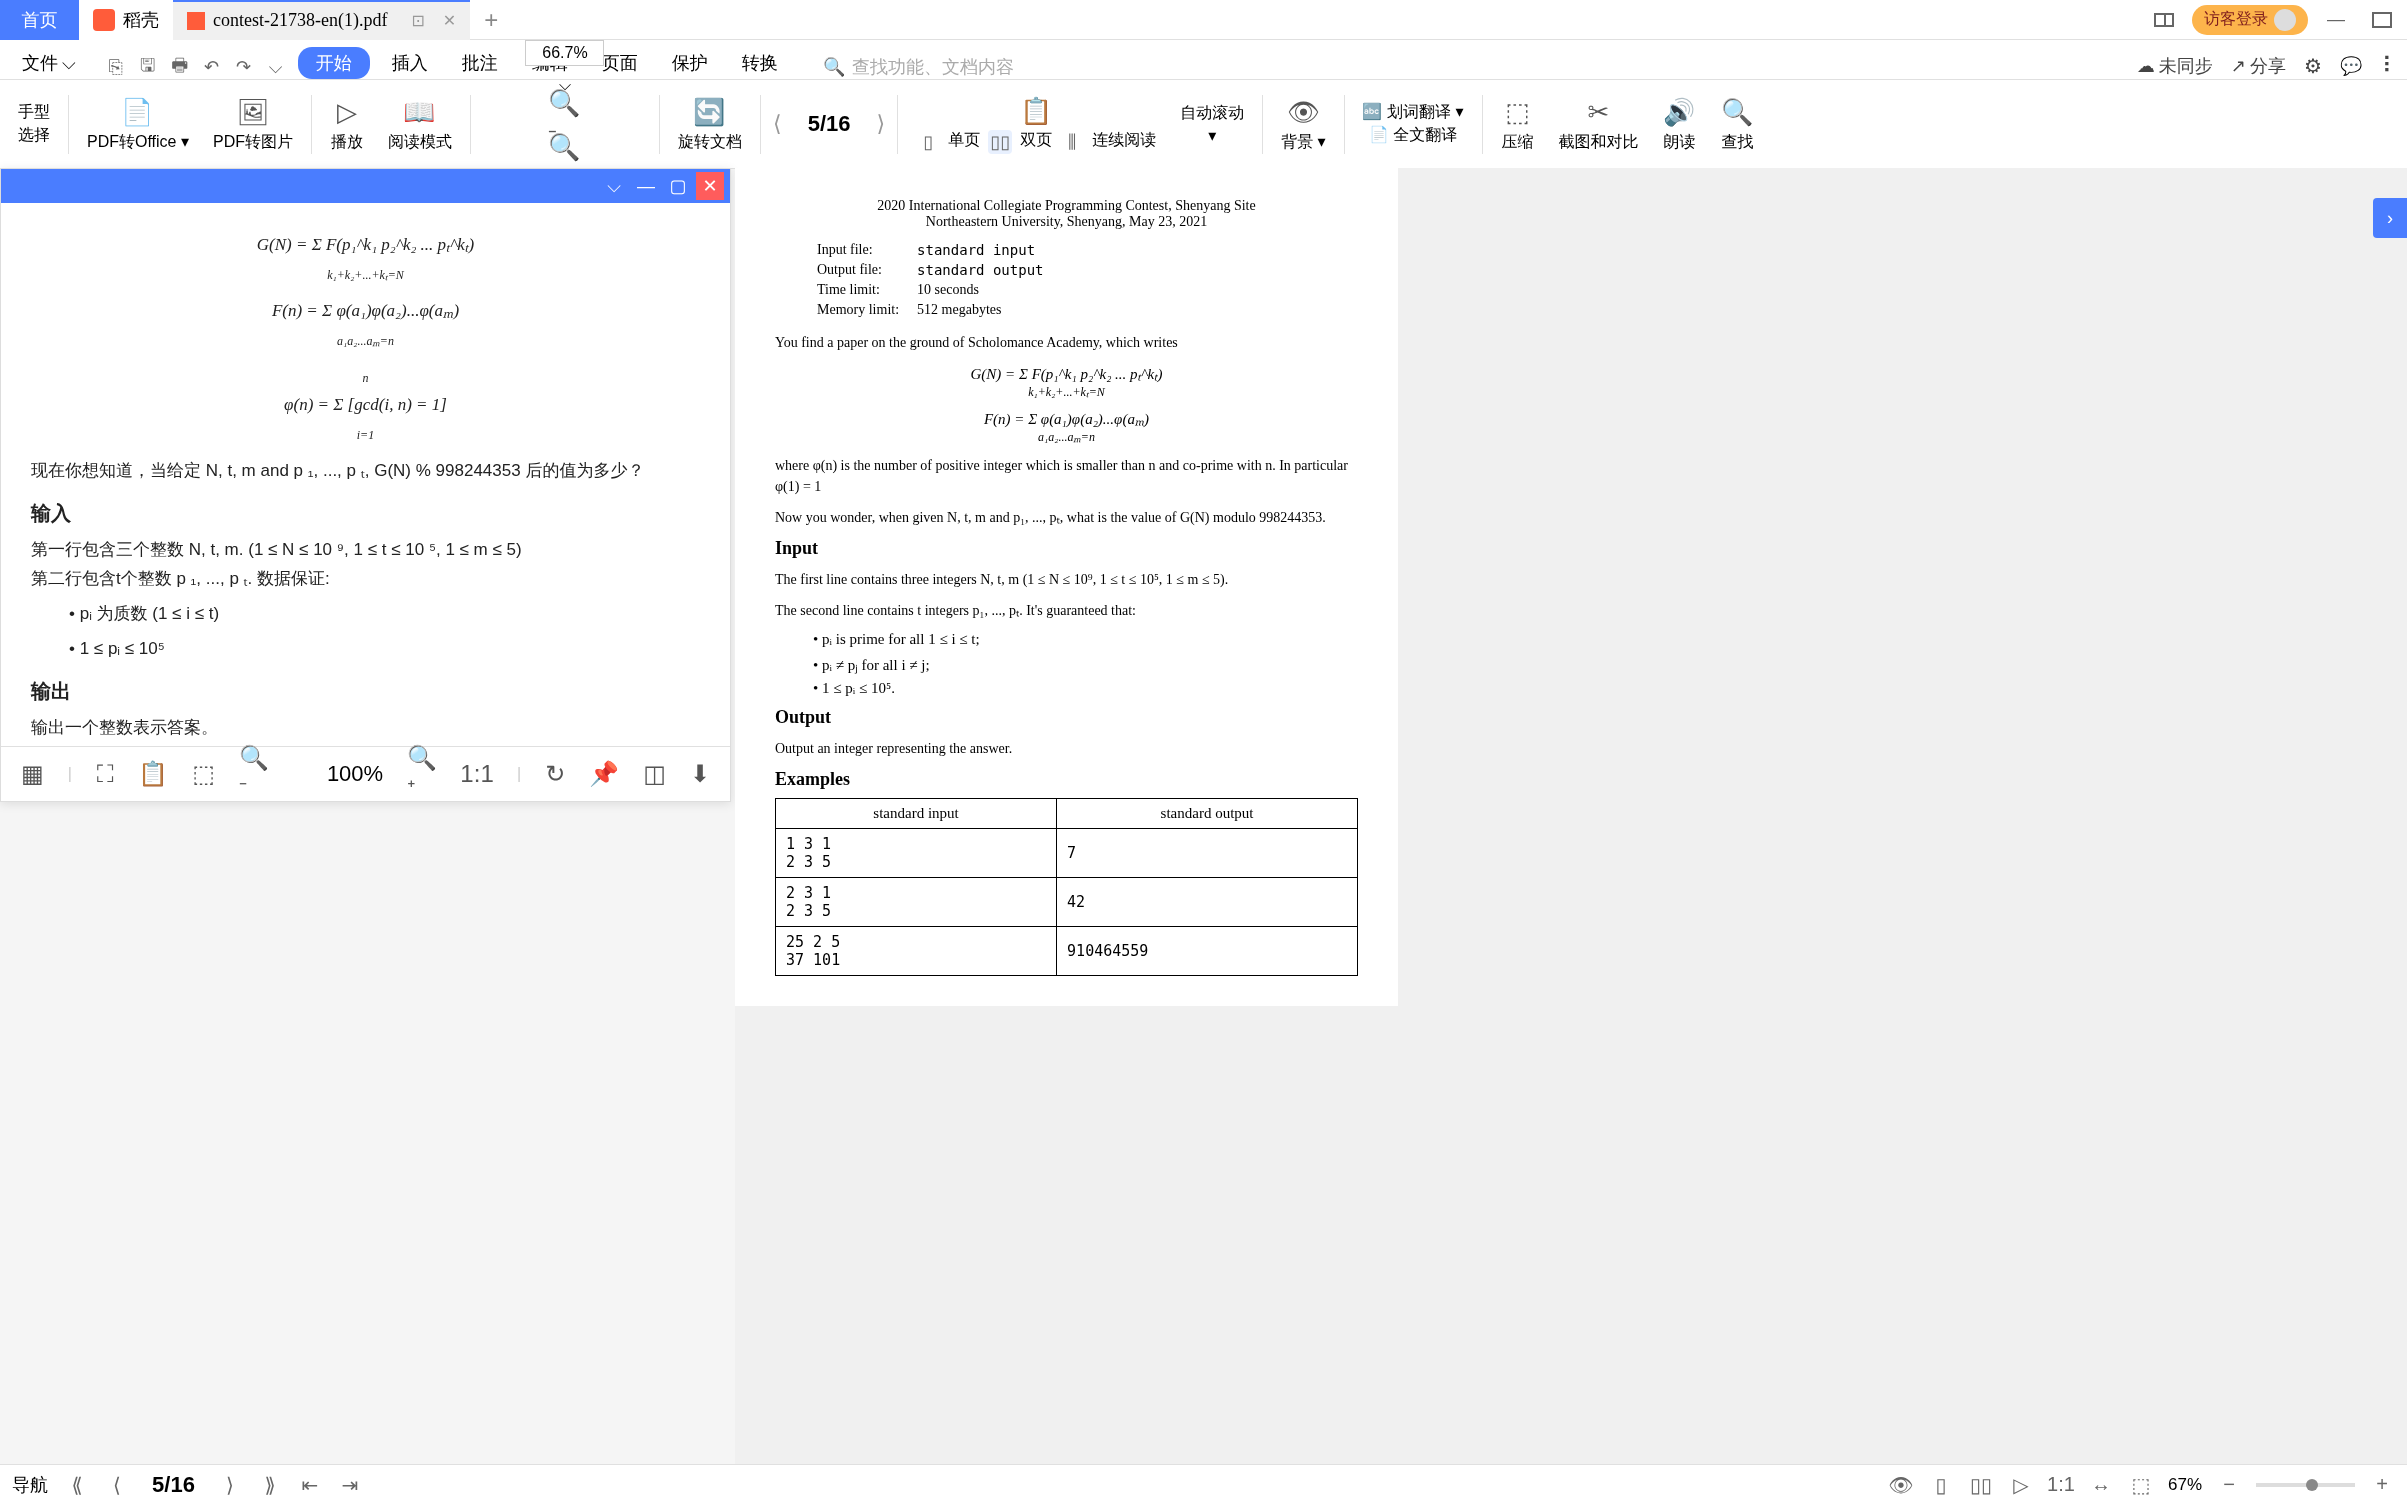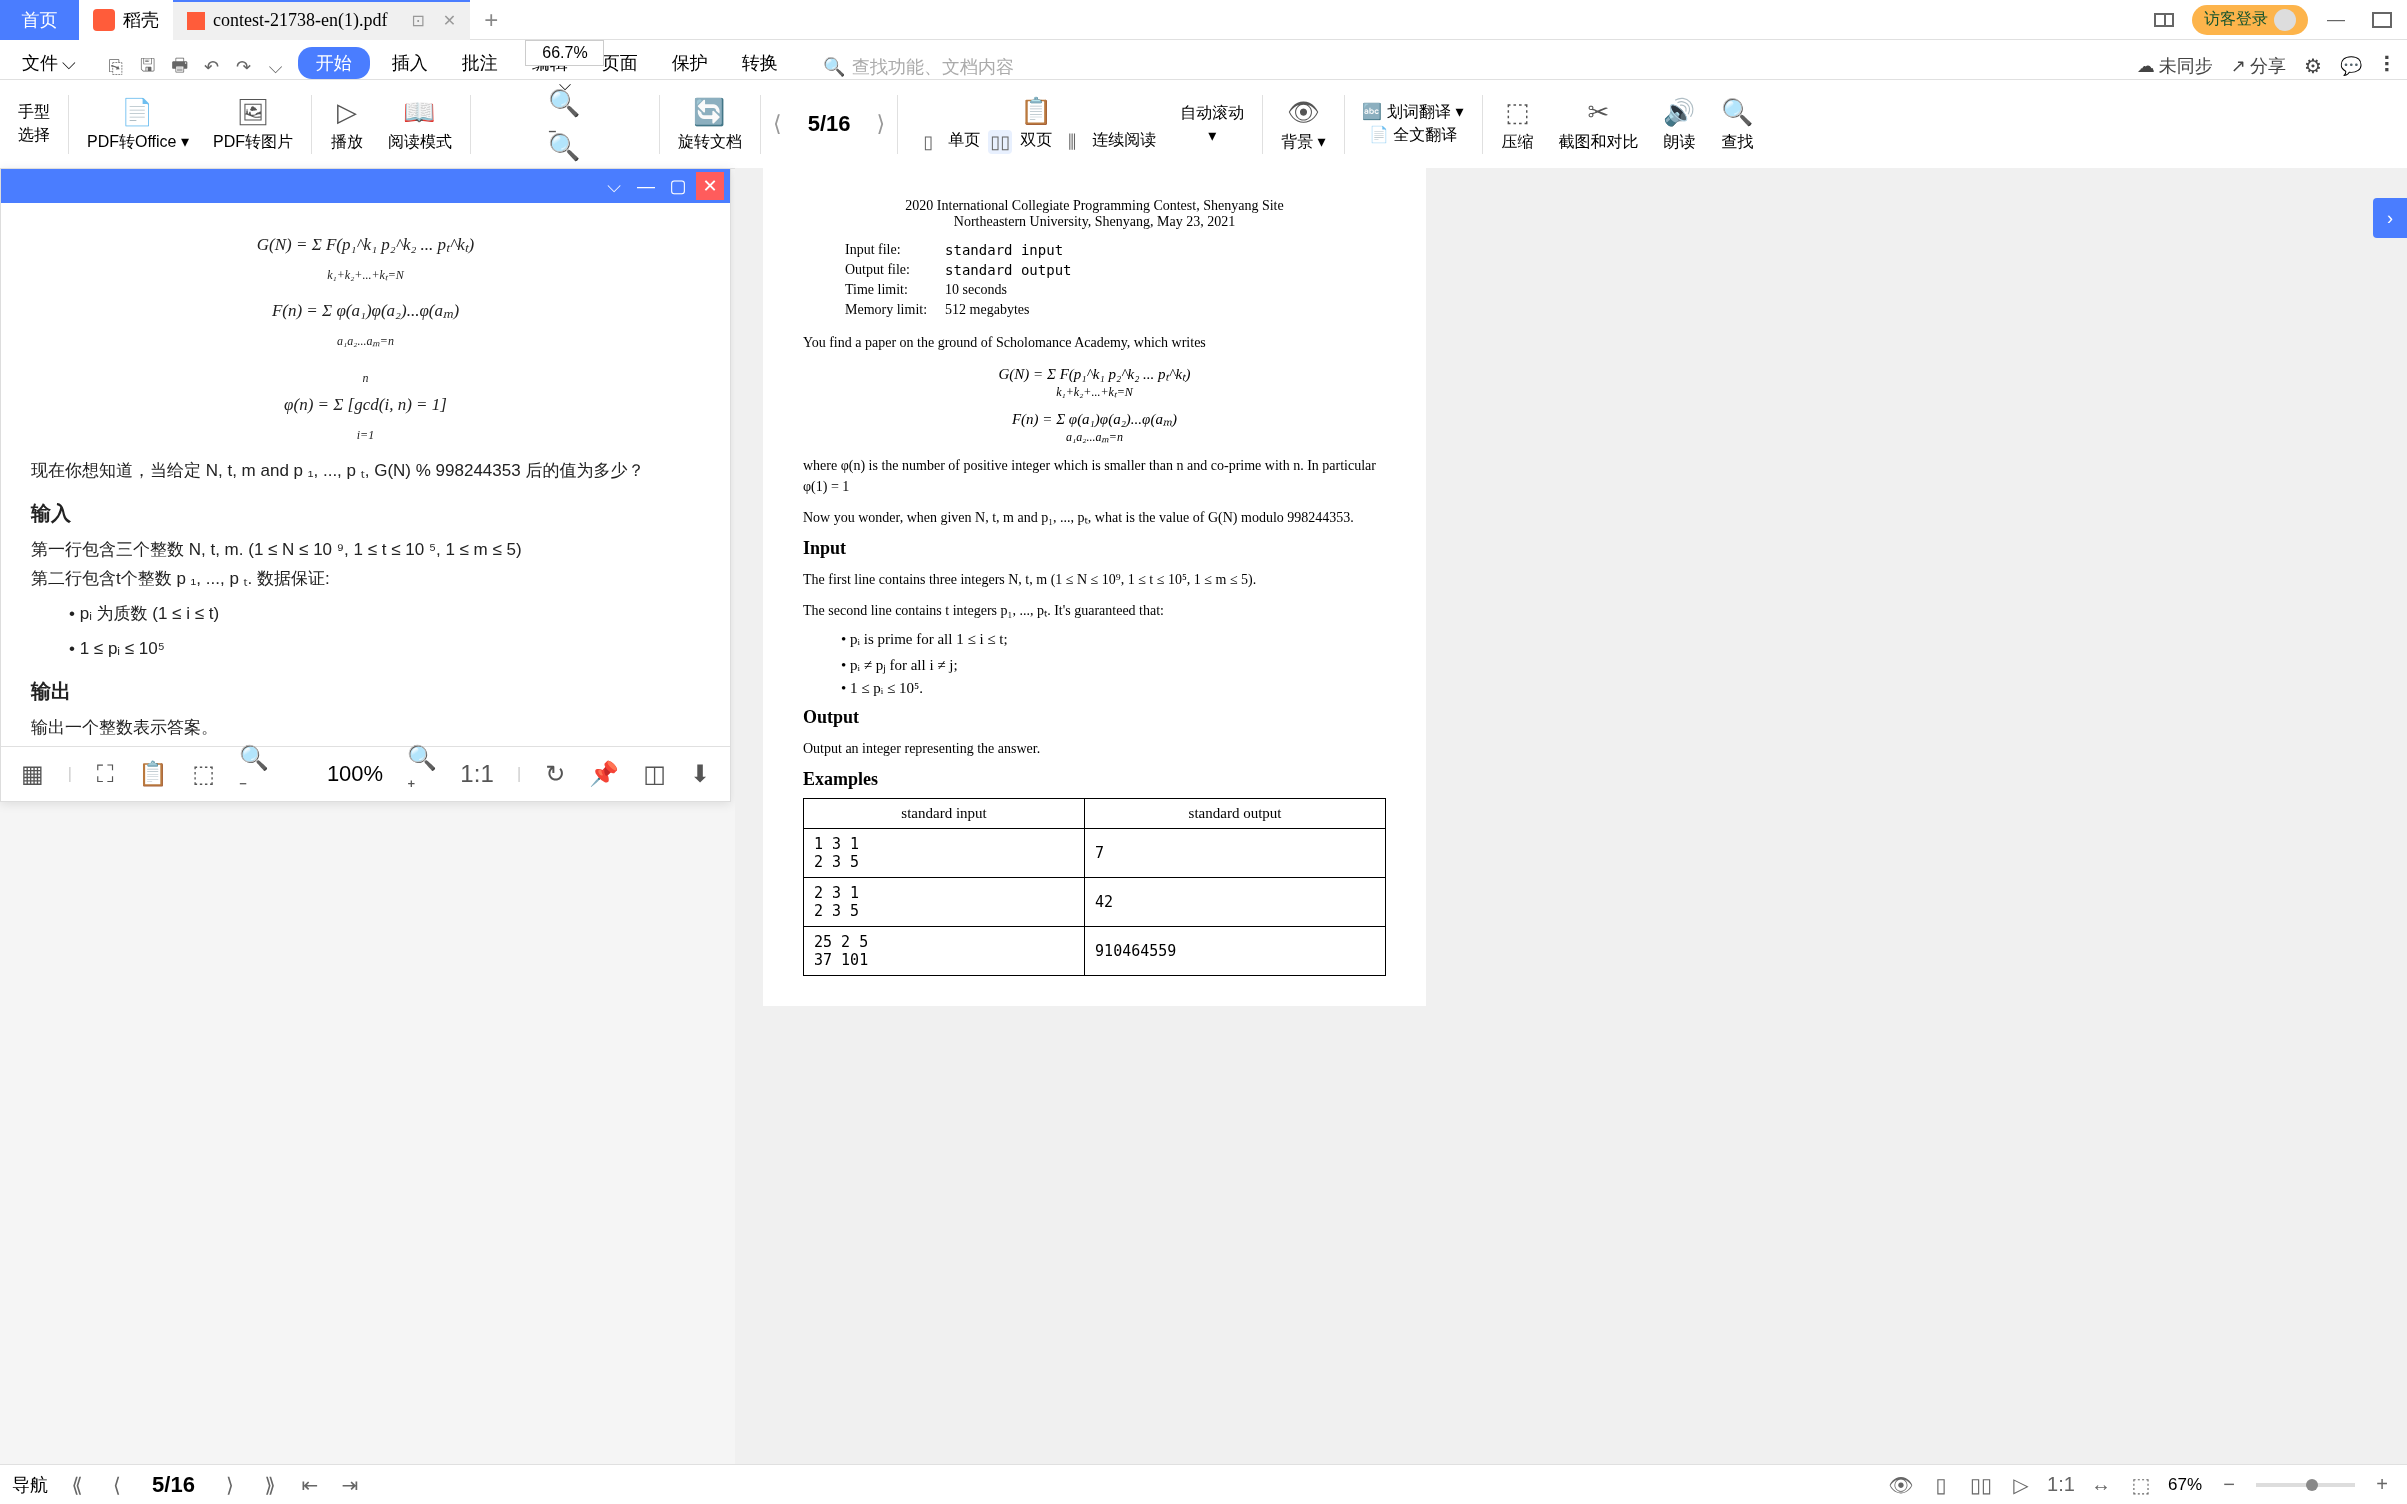--- a/index.html
+++ b/index.html
@@ -11,21 +11,21 @@
 .tab.home { background: #4a7dff; color: #fff; width: 79px; justify-content: center; }
 .tab.daoke { background: #fff; }
 .tab.daoke .ic { width: 22px; height: 22px; background: #ff5c3a; border-radius: 4px; }
 .tab.active { background: #f0f0f0; border-top: 2px solid #4a7dff; font-family: Liberation Serif, serif; }
 .tab.active .ic { width: 18px; height: 18px; background: #ff5c3a; }
 .tab .tx { }
 .tab .pinicon, .tab .closeicon { margin-left: 16px; color: #999; font-size: 16px; cursor: pointer; }
 .tab .closeicon { margin-left: 10px; }
 .newtab { padding: 0 14px; font-size: 24px; color: #888; cursor: pointer; }
 .titlebar-right { margin-left: auto; display: flex; align-items: center; gap: 10px; padding-right: 8px; }
-.guest-login { background: #fdb44b; color: #14532d; padding: 4px 12px; border-radius: 16px; display: flex; align-items: center; gap: 6px; font-size: 16px; }
+.guest-login { background: #fdb44b; color: #7f1d1d; padding: 4px 12px; border-radius: 16px; display: flex; align-items: center; gap: 6px; font-size: 16px; }
 .guest-login .av { width: 22px; height: 22px; background: #ddd; border-radius: 50%; }
 .win-btn { width: 36px; height: 36px; display: flex; align-items: center; justify-content: center; font-size: 18px; color: #666; cursor: pointer; }
 .restore-ic { width: 20px; height: 16px; border: 2px solid #666; }
 .split-ic { width: 20px; height: 14px; border: 2px solid #666; position: relative; }
 .split-ic::after { content:''; position:absolute; left:50%; top:0; bottom:0; width:2px; background:#666; }
 
 
 .menubar { height: 40px; background: #fff; display: flex; align-items: flex-end; padding: 0 10px; gap: 10px; border-bottom: 1px solid #e0e0e0; }
 .menu-item { padding: 4px 12px; font-size: 18px; cursor: pointer; border-radius: 4px; }
 .menu-item.file { display: flex; align-items: center; gap: 4px; }
@@ -64,21 +64,21 @@
 .li-item { margin-left: 38px; margin-top: 6px; }
 .sample-table { width: 100%; border-collapse: collapse; margin-top: 8px; }
 .sample-table th, .sample-table td { border: 1px solid #000; padding: 6px 10px; font-family: monospace; text-align: left; }
 .sample-table th { text-align: center; font-family: serif; font-weight: normal; }
 .float-toolbar { position: absolute; left: 0; bottom: 0; right: 0; height: 55px; background: #fff; border-top: 1px solid #e0e0e0; display: flex; align-items: center; gap: 24px; padding: 0 20px; }
 .ft-ic { width: 32px; height: 32px; display: flex; align-items: center; justify-content: center; font-size: 24px; color: #555; cursor: pointer; }
 .ft-zoom { font-size: 22px; margin-left: 34px; }
 
 
 .doc-area { position: absolute; left: 735px; right: 0; top: 168px; bottom: 40px; background: #f0f0f0; overflow: hidden; }
-.page-right { position: absolute; left: 28px; top: 0; width: 663px; background: #fff; padding: 30px 40px; font-family: serif; font-size: 15px; }
+.page-right { position: absolute; left: 0; top: 0; width: 663px; background: #fff; padding: 30px 40px; font-family: serif; font-size: 15px; }
 .contest-head { text-align: center; font-size: 14px; margin-bottom: 10px; }
 .prob-title { font-size: 24px; font-weight: bold; margin: 8px 0; border-bottom: 1px solid #000; padding-bottom: 6px; }
 .info-table { margin-left: 40px; font-size: 14px; }
 .info-table td { padding: 0 16px 2px 0; }
 .info-table .mono { font-family: monospace; }
 .body-text { margin: 10px 0; font-size: 14px; line-height: 1.5; }
 .sec-h2 { font-weight: bold; font-size: 18px; margin: 10px 0 4px; }
 
 
 .statusbar { position: absolute; left: 0; right: 0; bottom: 0; height: 40px; background: #fff; border-top: 1px solid #e0e0e0; display: flex; align-items: center; padding: 0 12px; gap: 16px; font-size: 18px; }

